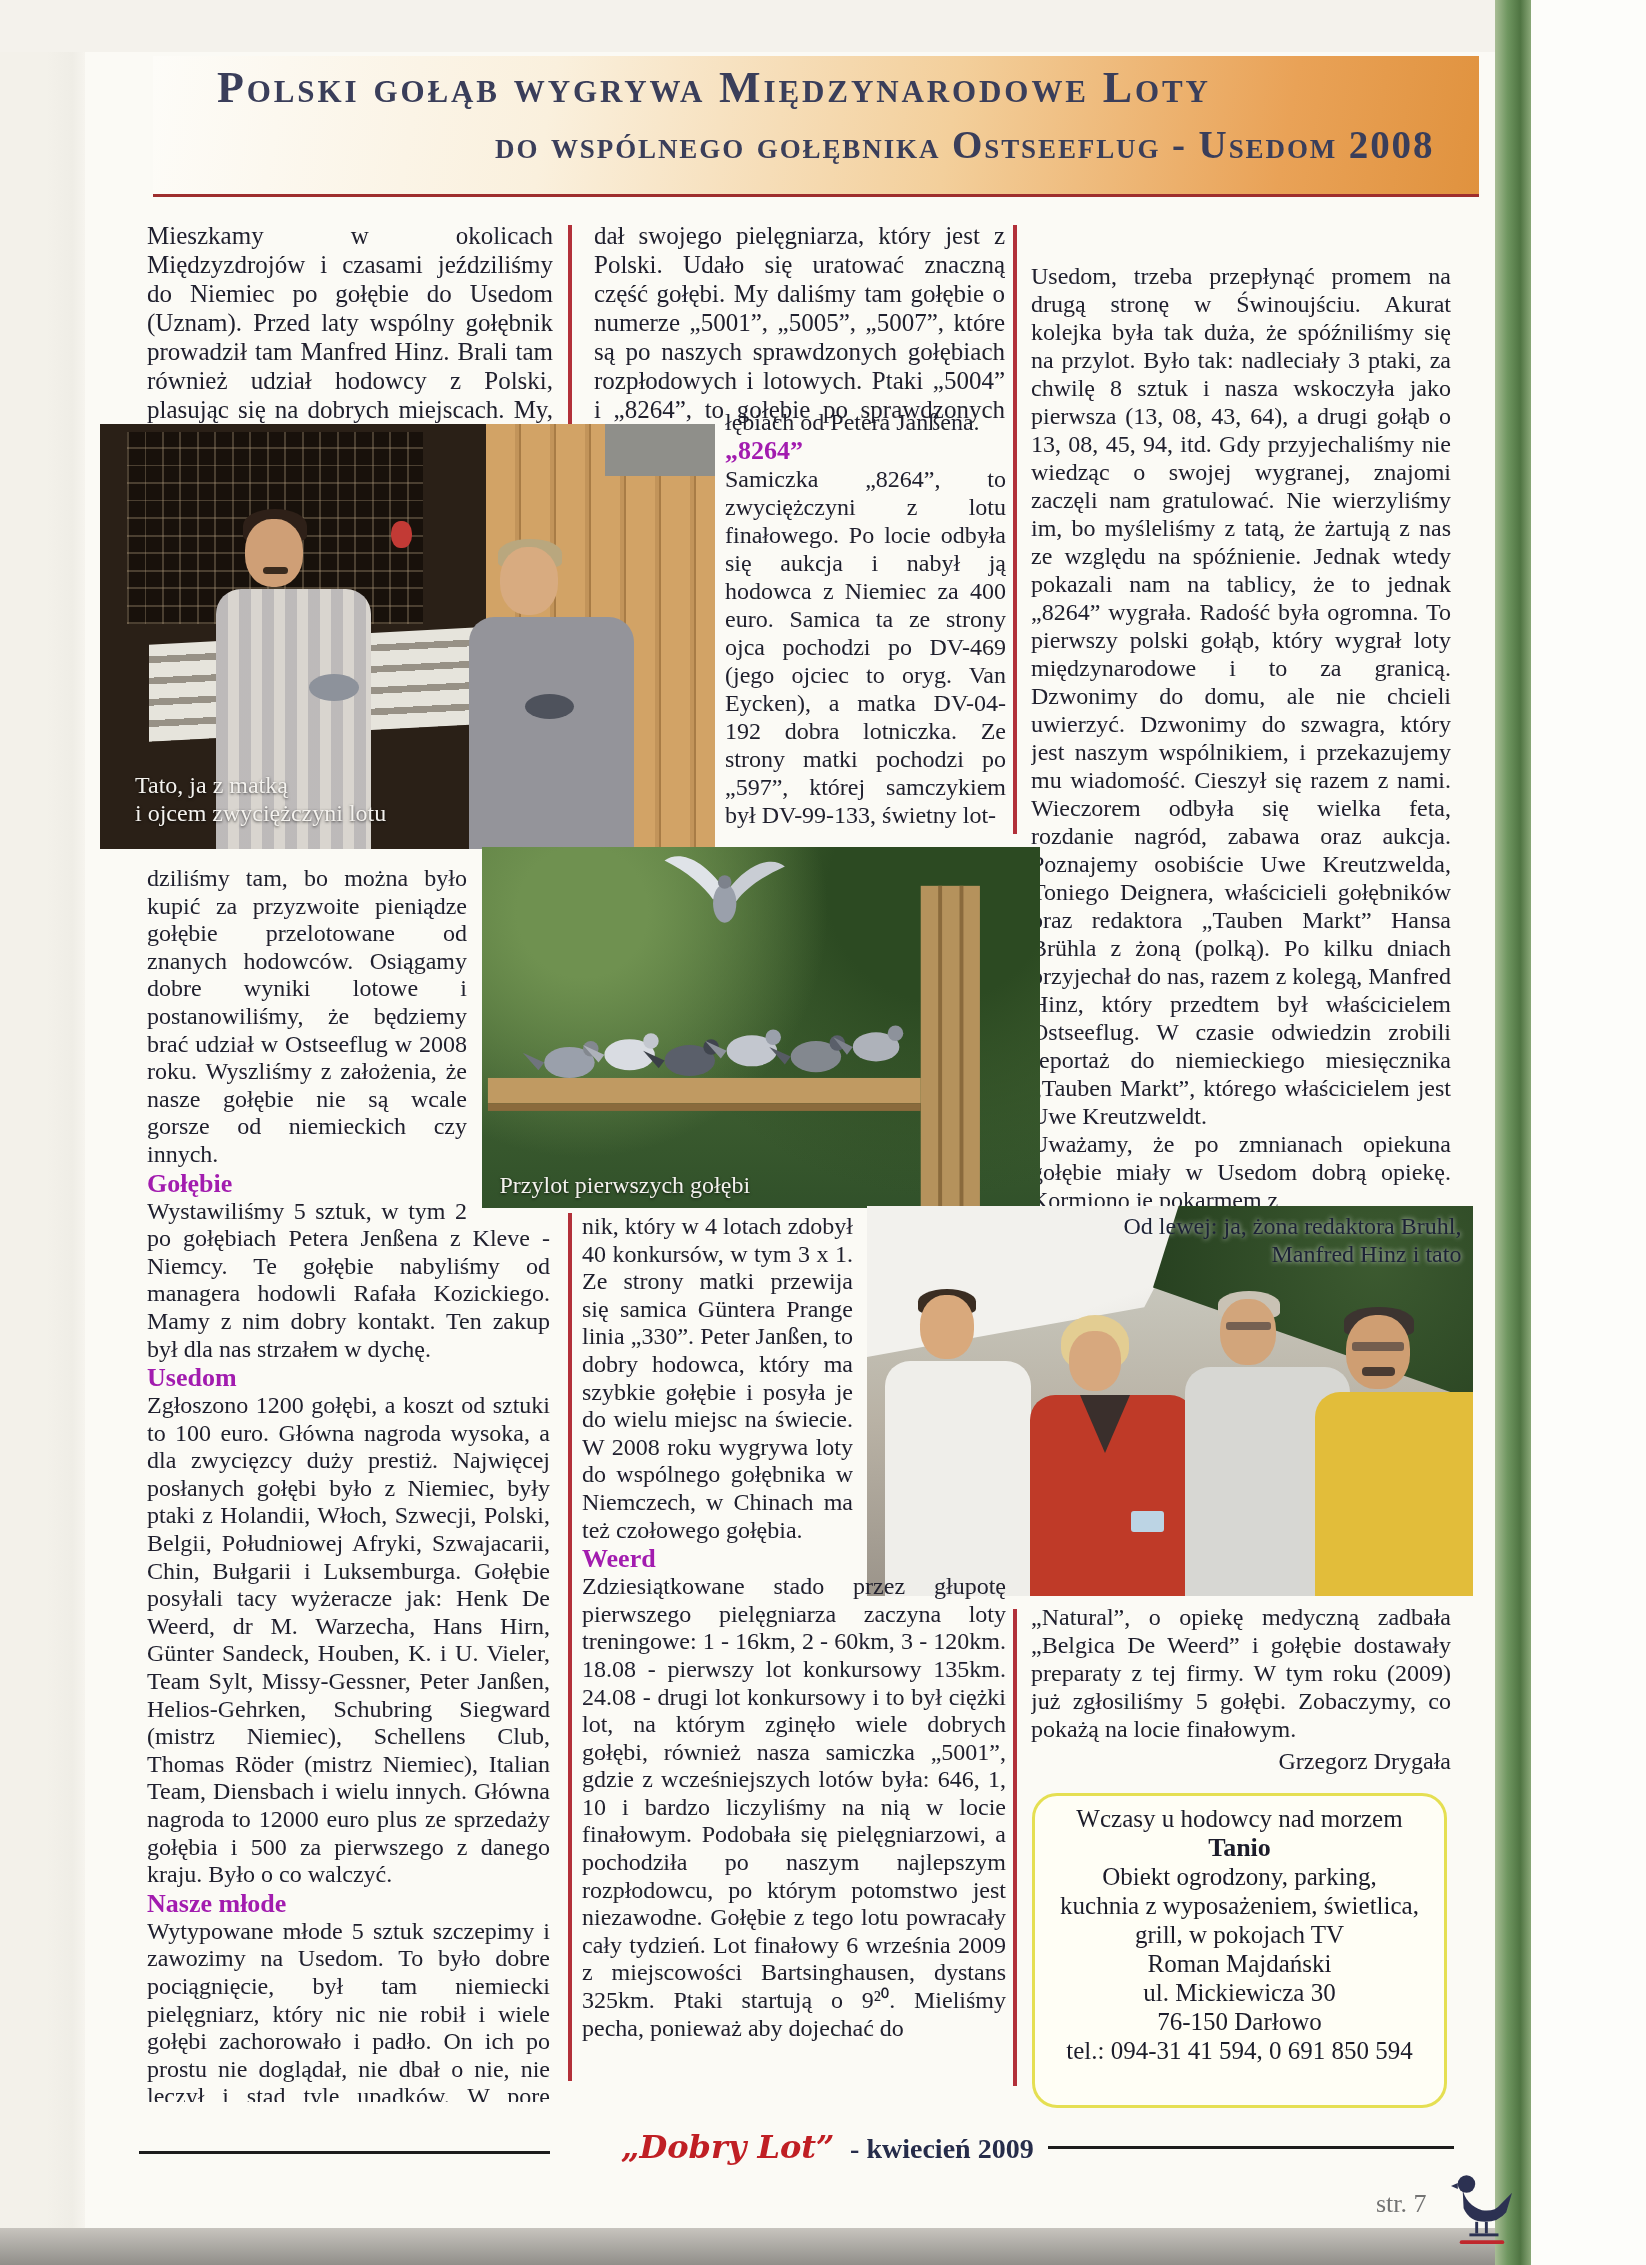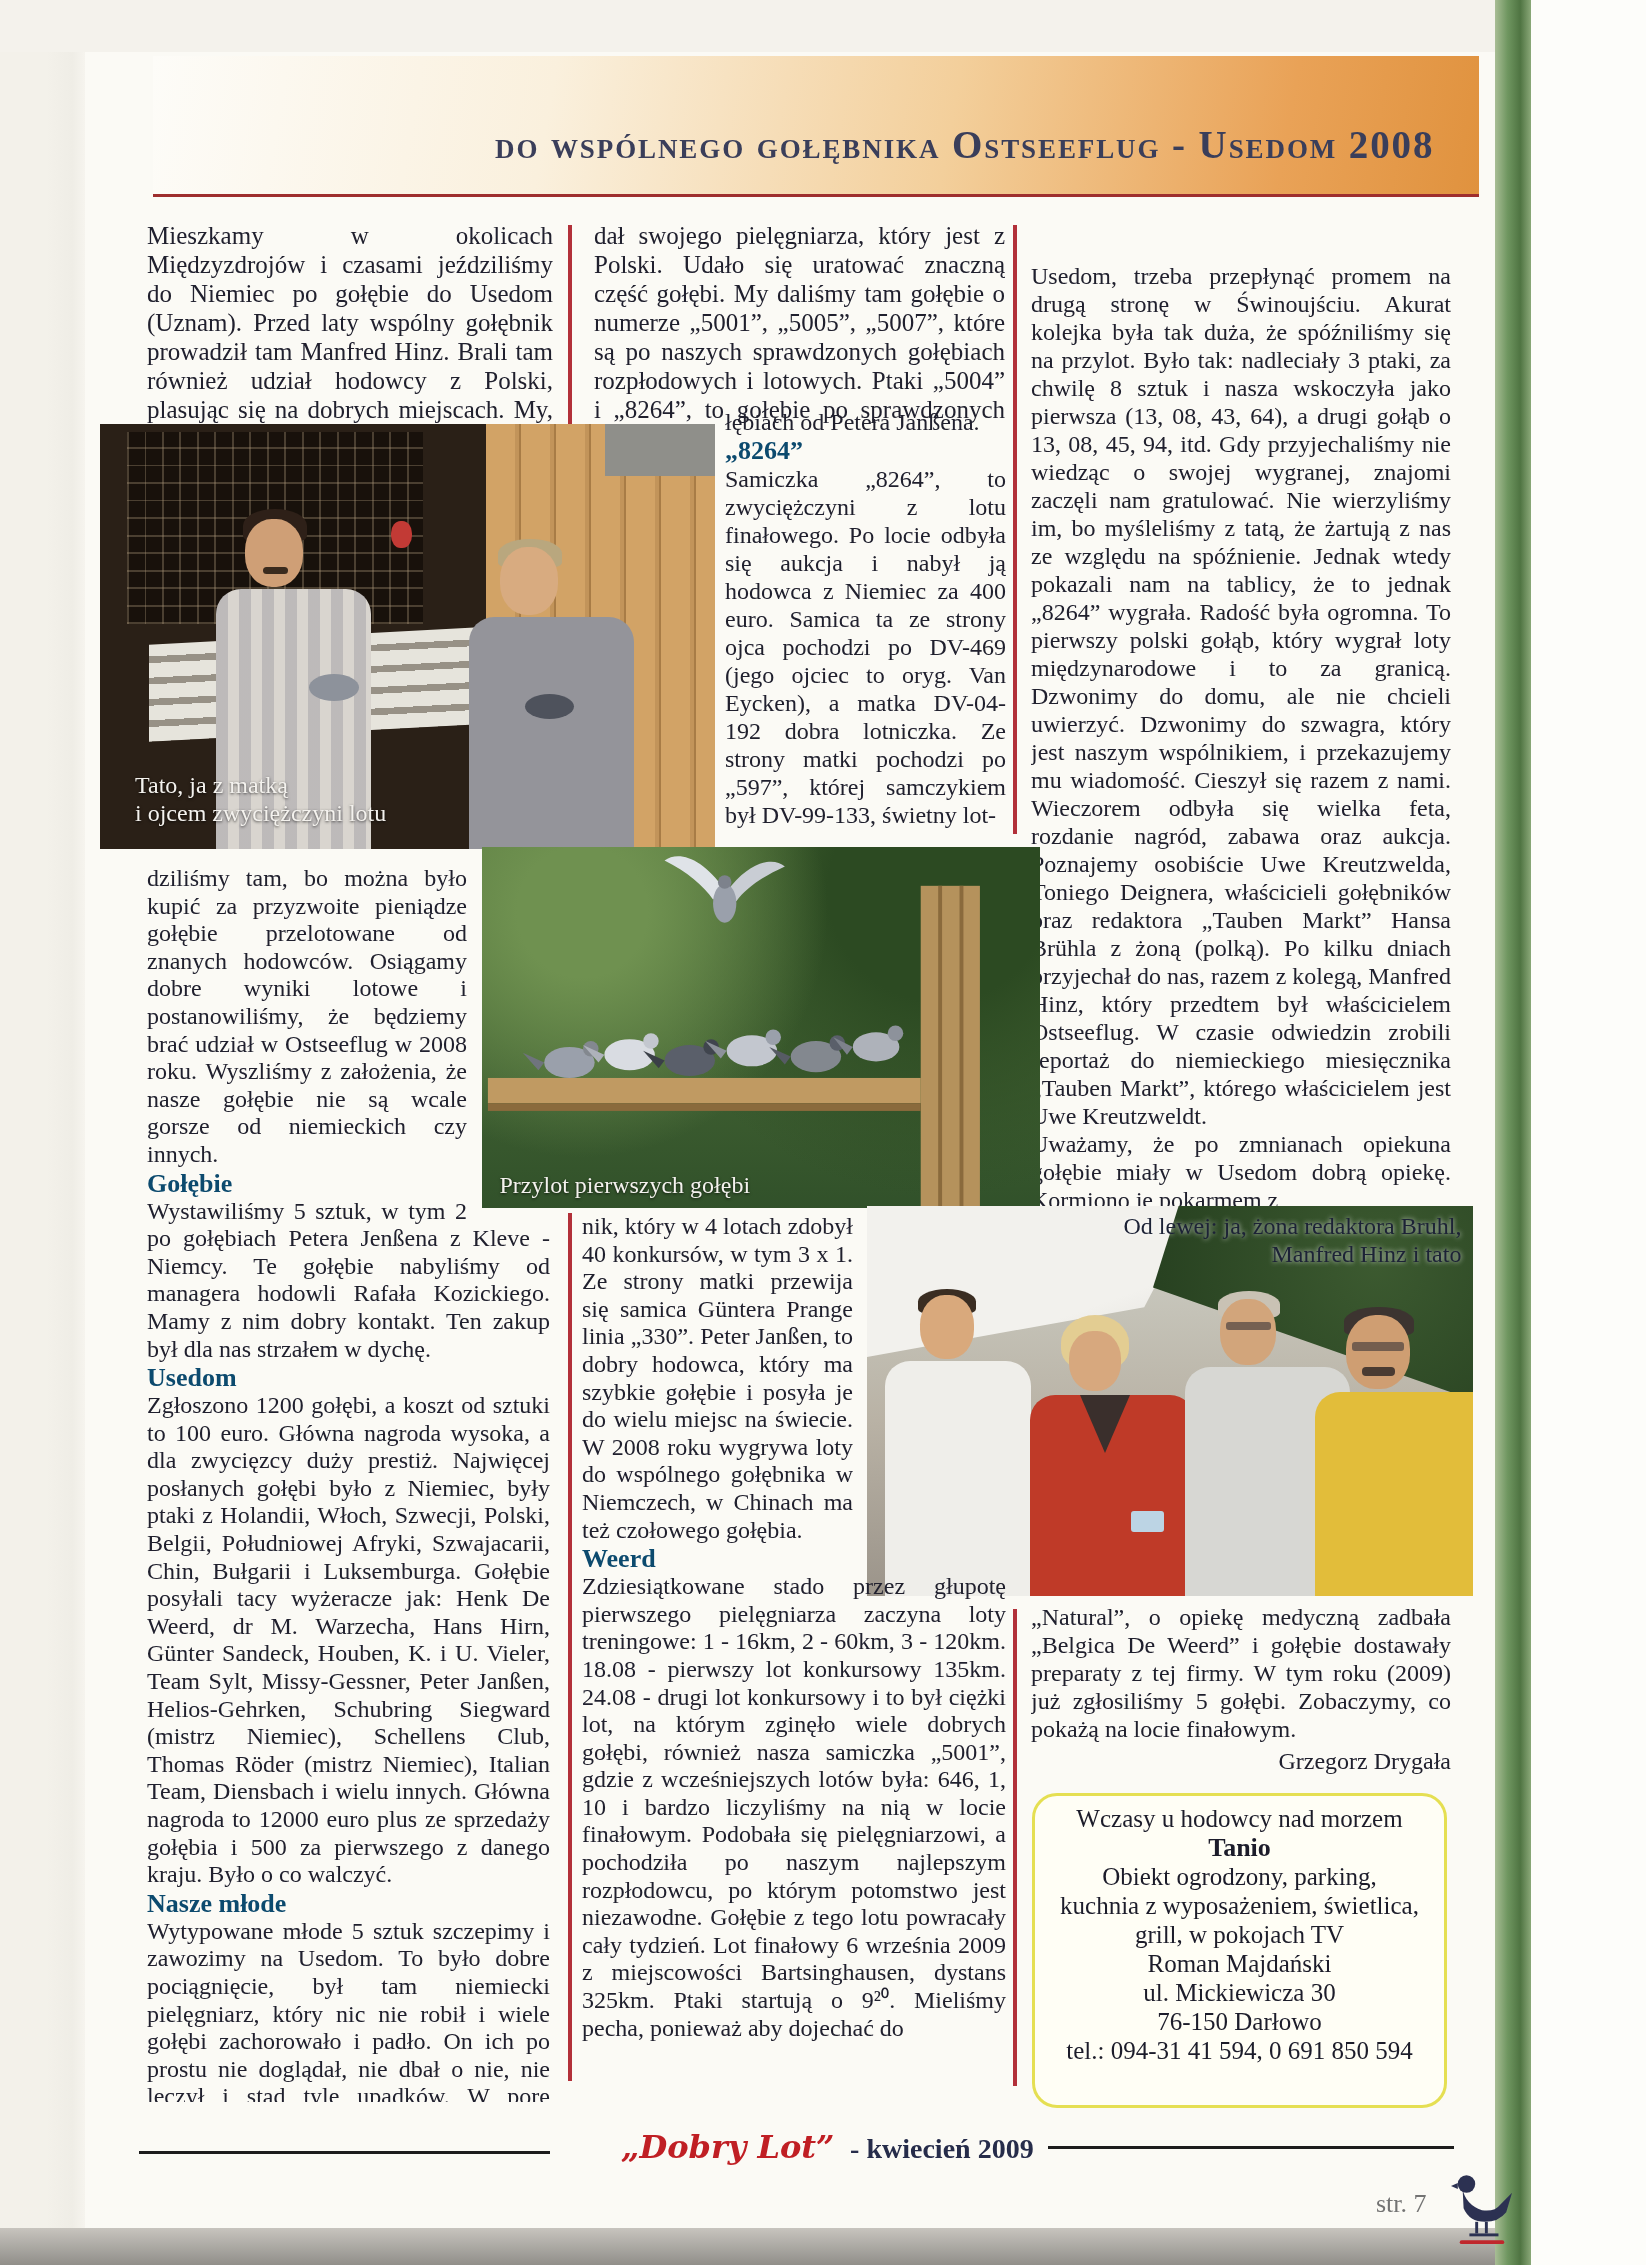--- a/index.html
+++ b/index.html
@@ -23,21 +23,21 @@
               font-variant:small-caps;color:#3a3e5a;font-weight:bold;white-space:nowrap;}
   .banner .t2{position:absolute;left:342px;top:66px;font-size:39px;letter-spacing:1.9px;
               font-variant:small-caps;color:#3a3e5a;font-weight:bold;white-space:nowrap;}
 
   
   .txt{position:absolute;color:#20202e;text-align:justify;overflow:hidden;}
   .txt p{margin:0;}
   .fsA{font-size:25px;line-height:29px;}      
   .fsB{font-size:24px;line-height:28px;}    
   .fsC{font-size:24px;line-height:27.6px;}  
-  .hd{display:block;font-weight:bold;color:#0c4a6e;font-size:26px;line-height:29px;text-align:left;}
+  .hd{display:block;font-weight:bold;color:#a21caf;font-size:26px;line-height:29px;text-align:left;}
   .author{display:block;text-align:right;margin-top:3.9px;}
   .spacer-r{float:right;}
 
   
   .vr{position:absolute;width:3.9px;background:#b23039;}
 
   
   .photo{position:absolute;overflow:hidden;}
   .cap{position:absolute;color:#f4f2ee;font-size:24px;line-height:28px;
        text-shadow:0 1px 2.9px rgba(0,0,0,.7);}
@@ -97,20 +97,21 @@
 
 <div class="canvas">
 
   <div class="edge-left"></div>
   <div class="edge-top"></div>
   <div class="edge-bottom"></div>
   <div class="edge-green"></div>
   <div class="edge-right"></div>
 
   <div class="banner">
+    <div class="t1">Polski gołąb wygrywa Międzynarodowe Loty</div>
     <div class="t2">do wspólnego gołębnika Ostseeflug - Usedom 2008</div>
   </div>
 
   <div class="vr" style="left:568px;top:225px;height:199px;"></div>
   <div class="vr" style="left:1013px;top:225px;height:609px;"></div>
   <div class="vr" style="left:568px;top:1213px;height:868px;"></div>
   <div class="vr" style="left:1013px;top:1609px;height:477px;"></div>
 
   <div class="txt fsA" style="left:147px;top:221px;width:406px;height:206px;">
     <p>Mieszkamy w okolicach Międzyzdrojów i czasami jeździliśmy do Niemiec po gołębie do Usedom (Uznam). Przed laty wspólny gołębnik prowadził tam Manfred Hinz. Brali tam również udział hodowcy z Polski, plasując się na dobrych miejscach. My, po locie finałowym, jeź-</p>

